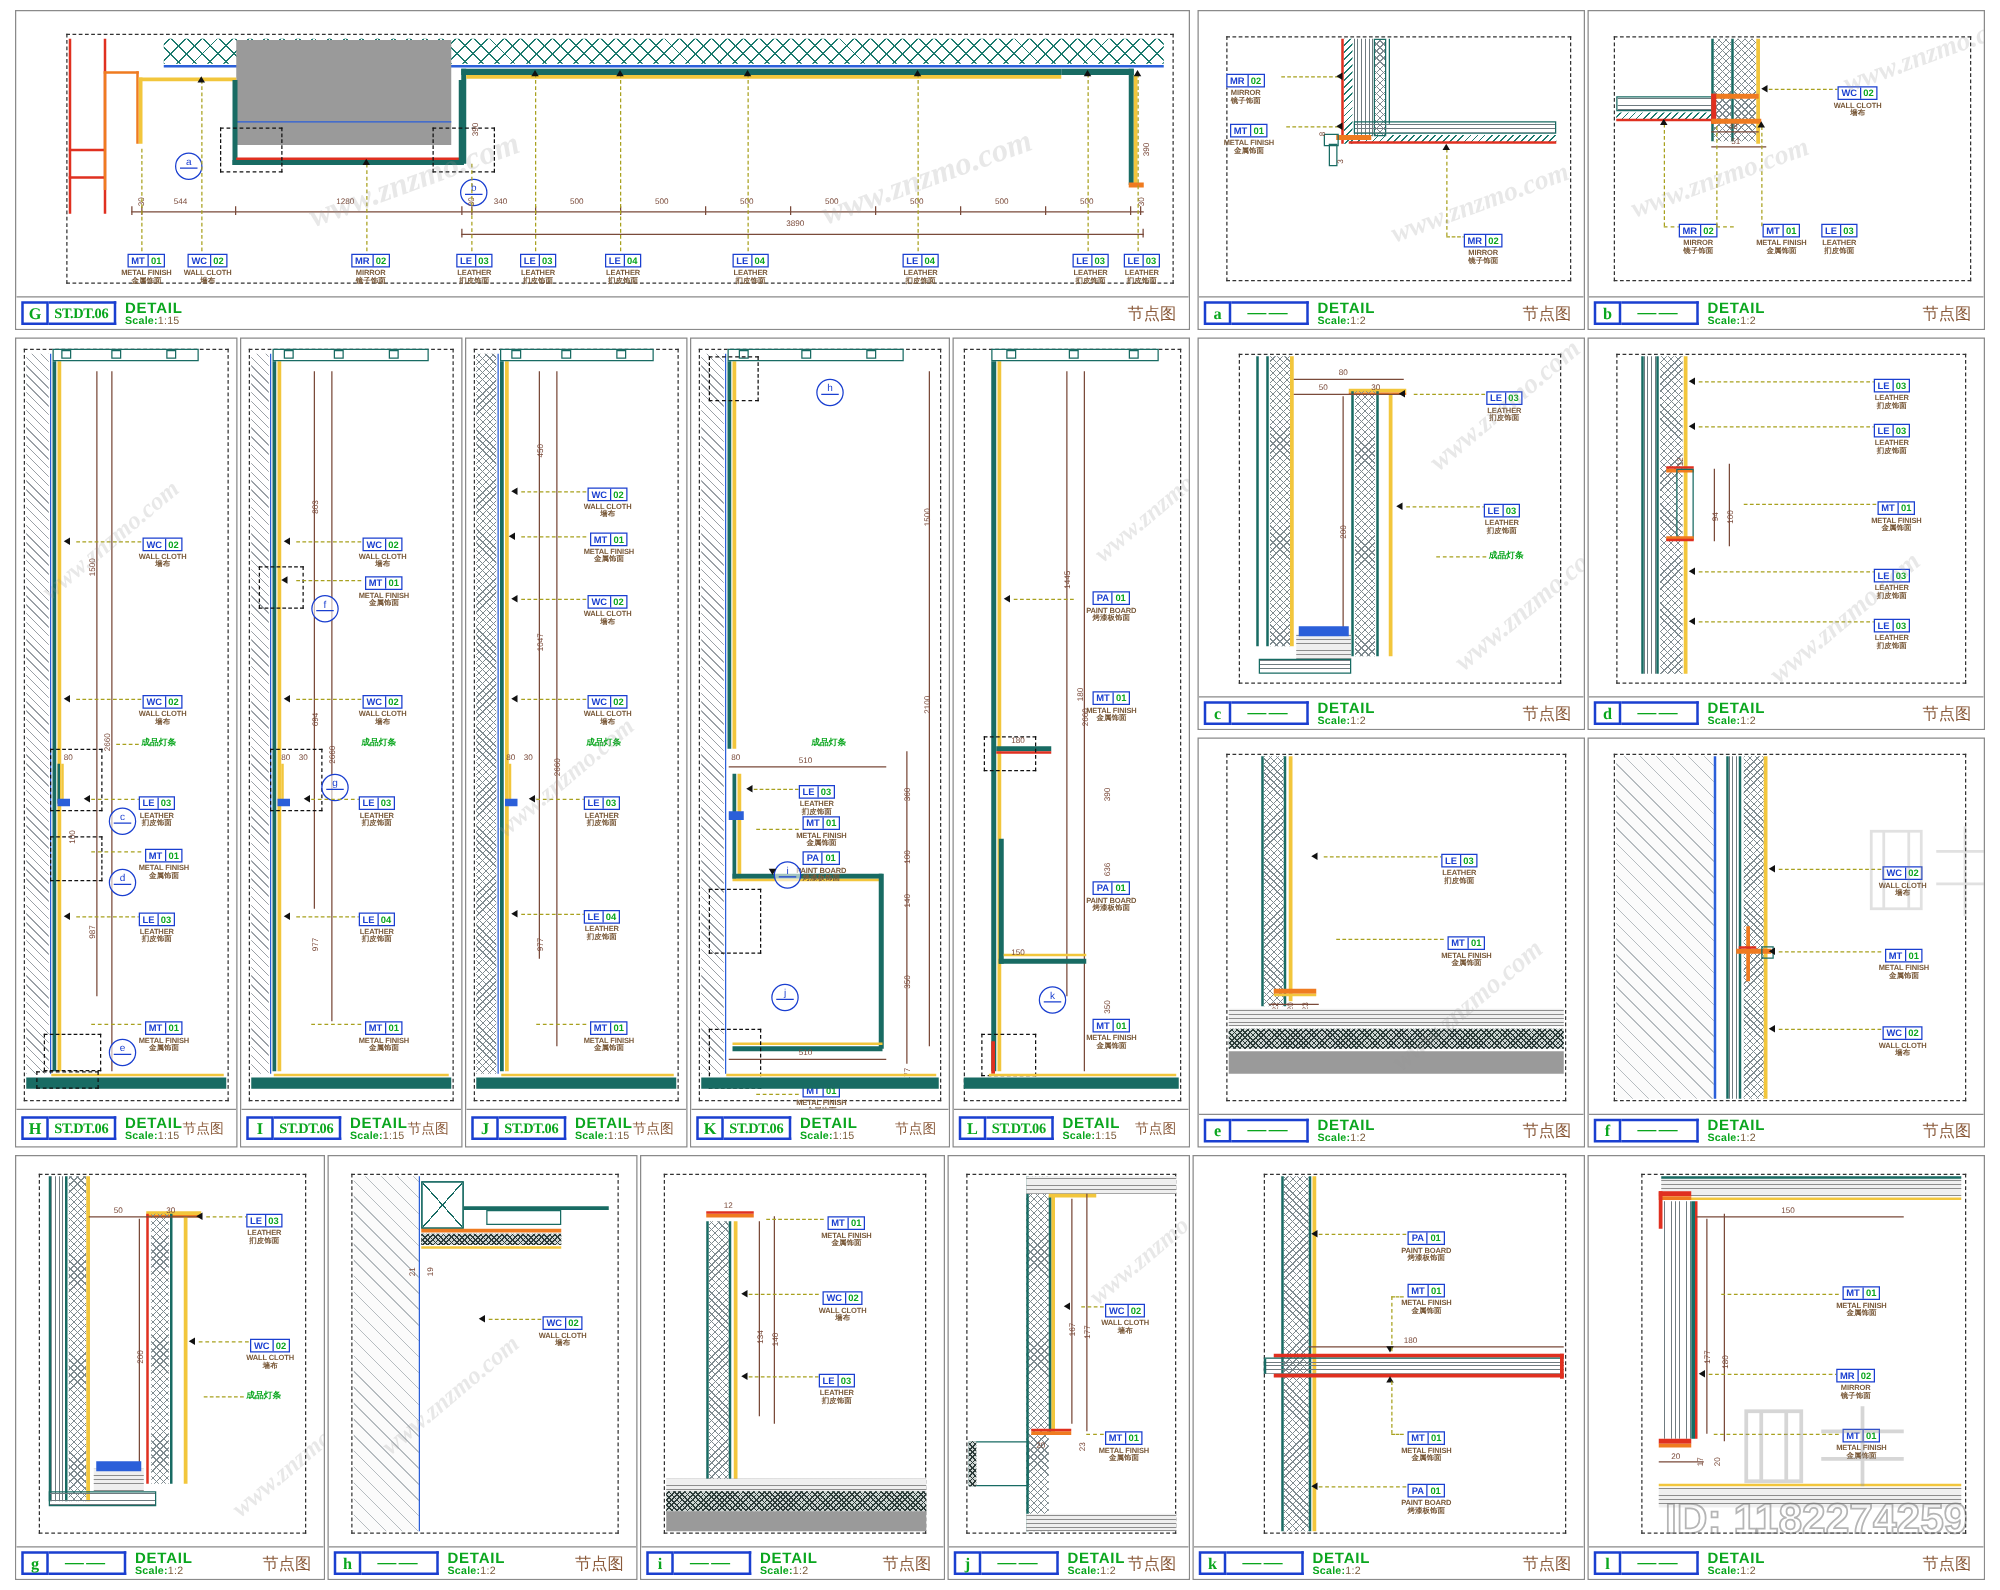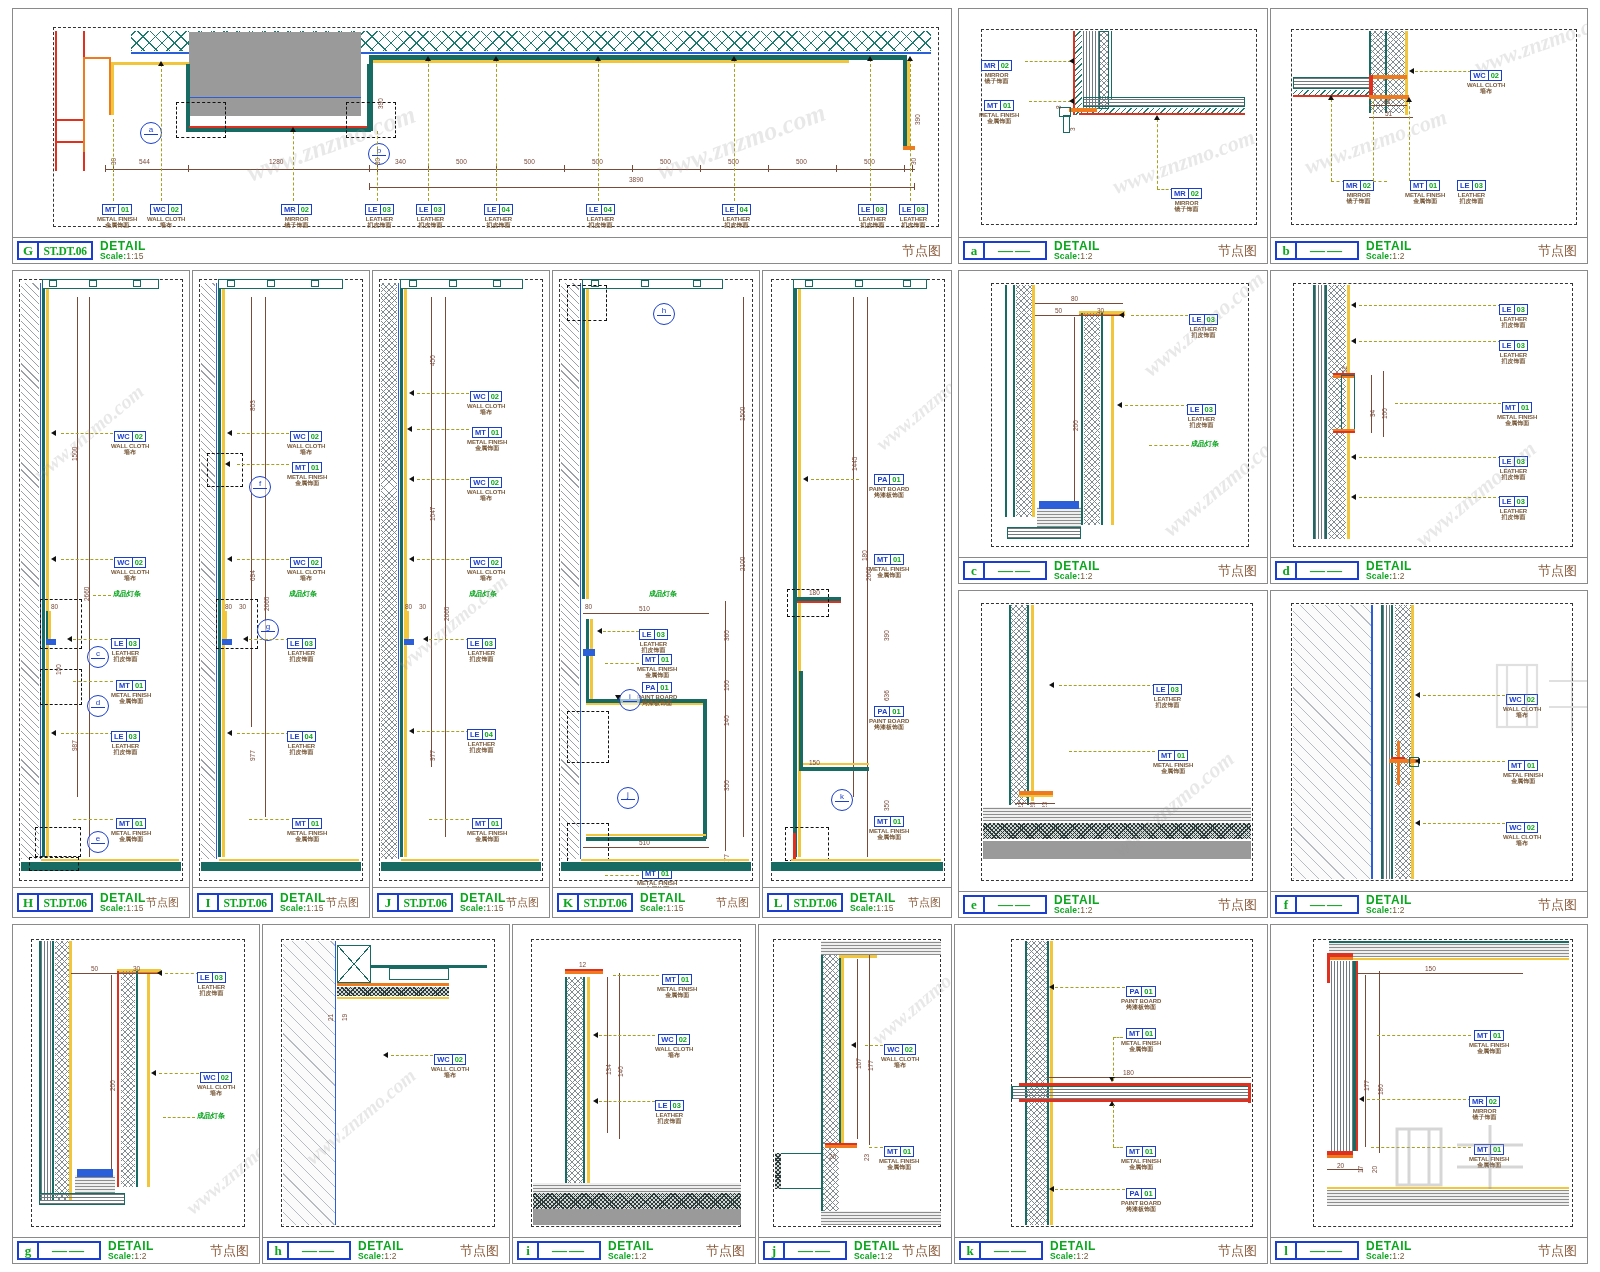--- a/index.html
+++ b/index.html
@@ -1909,14 +1909,15 @@
       <div class="tb-key">l</div>
       <div class="tb-ref dash">——</div>
       <div class="tb-detail">
         <div class="dt">DETAIL</div>
         <div class="sc"><span>Scale:</span><span class="v">1:2</span></div>
       </div>
       <div class="tb-cn">节点图</div>
     </div>
   </div>
 
+  <div class="wm-id" style="left:1332px; top:1196px;">ID: 1182274259</div>
 
 </div>
 
 </body></html>

